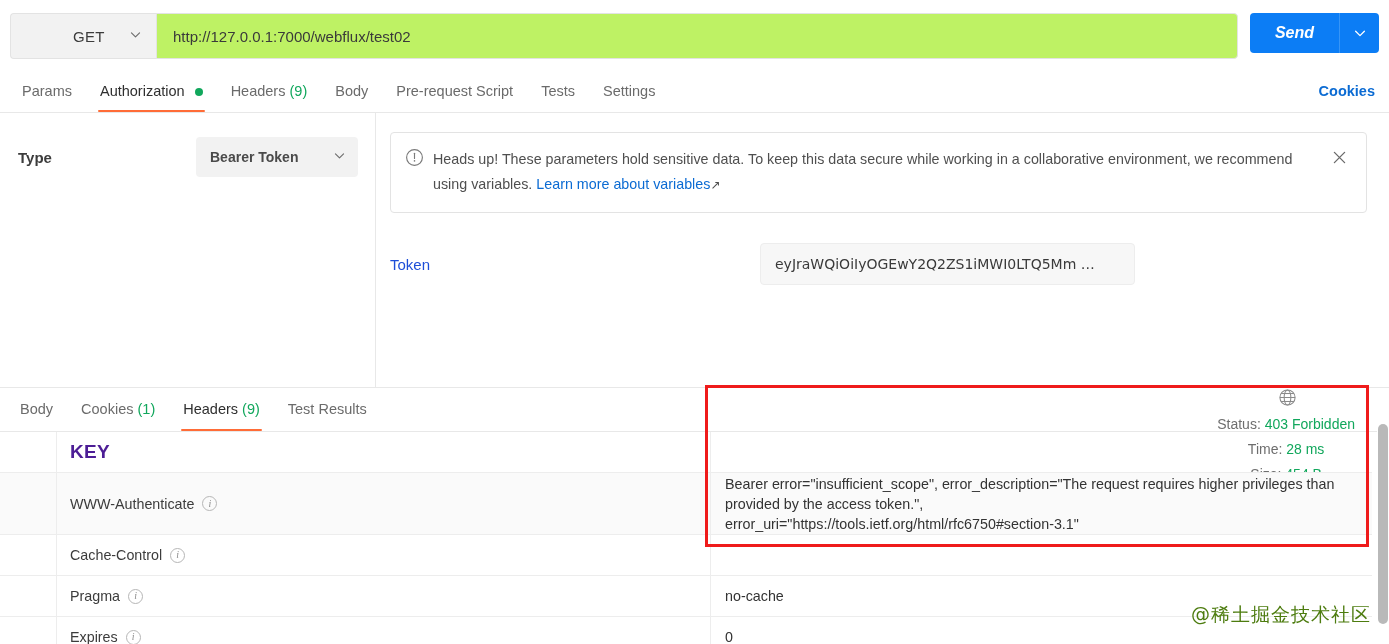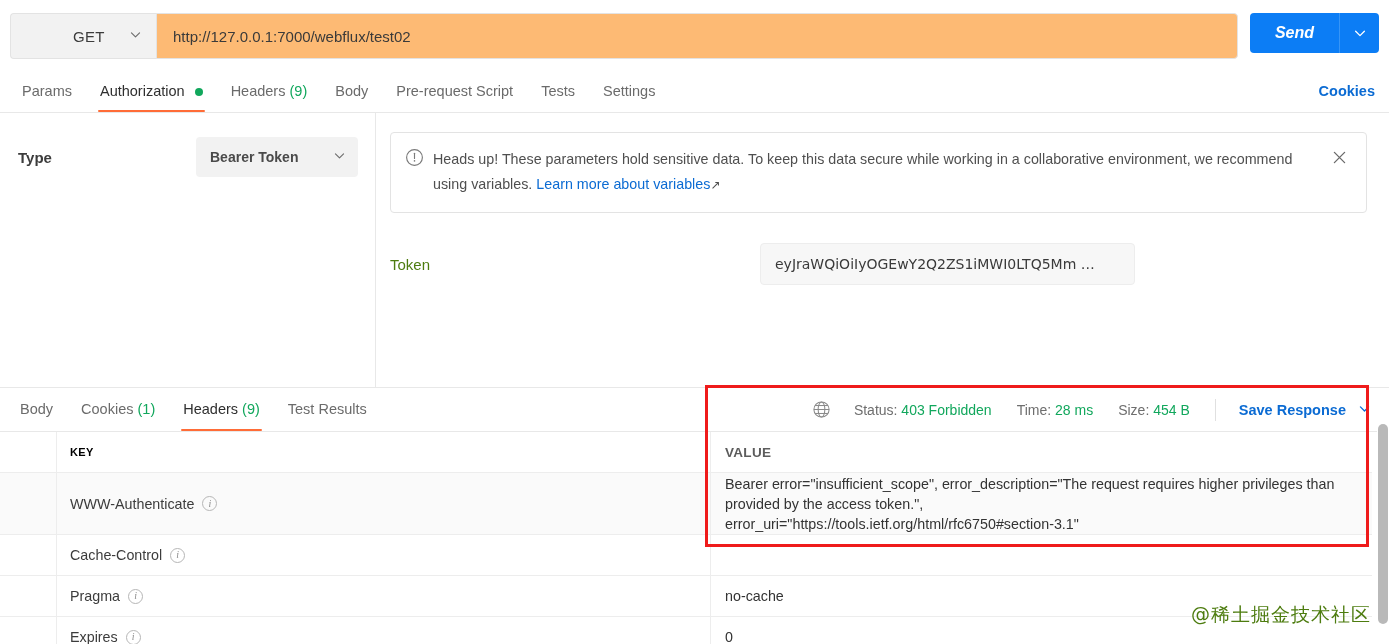--- a/index.html
+++ b/index.html
@@ -18,21 +18,21 @@
   .method-select {
     position:absolute; left:10px; top:13px; width:146px; height:46px;
     background:#f2f2f2; border:1px solid #e3e3e3; border-right:none;
     border-radius:4px 0 0 4px;
     display:flex; align-items:center; justify-content:space-between;
     padding:0 14px 0 18px; cursor:pointer;
   }
   .method-select .m-label { font-size:15px; color:#3c3c3c; font-weight:400; letter-spacing:.3px;margin-left:44px;}
   .url-input {
     position:absolute; left:156px; top:13px; width:1082px; height:46px;
-    background:#fdba74; border:1px solid #e3e3e3; border-radius:0 4px 4px 0;
+    background:#bef264; border:1px solid #e3e3e3; border-radius:0 4px 4px 0;
     display:flex; align-items:center; padding:0 16px;
     font-size:15px; color:#3a3a3a;
   }
   .send-wrap {
     position:absolute; left:1250px; top:13px; height:40px; width:129px;
     display:flex; border-radius:4px; overflow:hidden;font-style:italic;
   }
   .send-btn {
     flex:1; background:#0c7df5; color:#fff; font-size:16px; font-weight:bold;
     display:flex; align-items:center; justify-content:center; cursor:pointer;
@@ -91,21 +91,21 @@
     position:absolute; left:14px; top:19px; width:977px; min-height:72px;
     border:1px solid #e3e3e3; border-radius:4px; background:#fff;
     display:flex; padding:14px 14px 14px 14px;
   }
   .banner-ico { width:28px; flex:none; padding-top:1px; }
   .banner-txt { flex:1; font-size:14.3px; color:#4f4f4f; line-height:25px; padding-right:10px;}
   .banner-txt a { color:#0b6bd3; text-decoration:none; cursor:pointer; }
   .banner-close { width:26px; flex:none; display:flex; align-items:flex-start; justify-content:center; cursor:pointer; padding-top:2px;}
 
   .token-row { position:absolute; left:14px; top:130px; width:1000px; display:flex; align-items:center;}
-  .token-label { width:370px; font-size:15px; color:#4d7c0f; }
+  .token-label { width:370px; font-size:15px; color:#1d4ed8; }
   .token-field {
     width:375px; height:42px; background:#f7f7f7; border:1px solid #ededed;
     border-radius:4px; display:flex; align-items:center; padding:0 14px;
     font-size:14px; color:#3a3a3a; overflow:hidden; white-space:nowrap;
     font-family:"DejaVu Sans", sans-serif; cursor:text;
   }
 
   
   .resp { position:absolute; left:0; top:387px; width:1389px; height:257px; border-top:1px solid #e8e8e8; }
   .resp-tabs {
@@ -118,41 +118,41 @@
   }
   .rsp-tab.active { color:#2f2f2f; }
   .rsp-tab.active::after {
     content:""; position:absolute; left:12px; right:12px; bottom:0;
     height:2.5px; background:#ff6c37; border-radius:2px;
   }
   .rsp-tab .count { color:#11a75c; }
 
   .resp-meta {
     position:absolute; right:18px; top:0; height:43px;
-    display:flex; align-items:center; gap:9px; font-size:14px;
+    display:flex; align-items:center; gap:9px; font-size:14px;flex-direction:column;
   }
   .globe { margin-right:14px; display:flex; align-items:center; }
   .meta-item { color:#6e6e6e; margin-right:16px; white-space:nowrap; }
   .meta-item b { color:#11a75c; font-weight:normal; }
   .meta-sep { width:1px; height:22px; background:#e0e0e0; margin:0 14px 0 0; }
   .save-resp { color:#0b6bd3; font-weight:bold; font-size:14.5px; cursor:pointer; white-space:nowrap;}
   .save-caret { margin-left:8px; color:#0b6bd3; display:inline-flex; align-items:center;}
 
   
   .tbl { position:absolute; left:0; top:44px; width:1372px; }
   .trow { display:flex; height:41px; border-bottom:1px solid #ededed; }
   .trow.alt { background:#fafafa; }
   .trow.head { height:41px; }
   .cell-chk { width:57px; flex:none; border-right:1px solid #ededed; }
   .cell-key {
     width:654px; flex:none; border-right:1px solid #ededed;
     display:flex; align-items:center; padding-left:13px; gap:8px;
     font-size:14.3px; color:#3c3c3c;
   }
-  .cell-key.hdr { font-size:11px; font-weight:bold; color:#000000; letter-spacing:.3px;}
+  .cell-key.hdr { font-size:19px; font-weight:bold; color:#4c1d95; letter-spacing:.3px;}
   .cell-val {
     flex:1; display:flex; align-items:center; padding-left:14px;
     font-size:14.3px; color:#3c3c3c;
   }
   .cell-val.hdr { font-size:13.5px; font-weight:bold; color:#5c5c5c; letter-spacing:.3px;}
   .trow.tall { height:62px; }
   .val-box {
     margin:0; padding:0; font-size:14.3px; color:#333; line-height:20px;
     white-space:pre-line; font-family:"Liberation Sans", sans-serif;
   }
@@ -326,21 +326,20 @@
           </span>
         </span>
       </div>
     </div>
 
     <div class="tbl">
 
       <div class="trow head">
         <div class="cell-chk"></div>
         <div class="cell-key hdr">KEY</div>
-        <div class="cell-val hdr">VALUE</div>
       </div>
 
       <div class="trow alt tall">
         <div class="cell-chk"></div>
         <div class="cell-key">
           <span>WWW-Authenticate</span>
           <span class="info-i">i</span>
         </div>
         <div class="cell-val">
           <div class="val-box">Bearer error="insufficient_scope", error_description="The request requires higher privileges than provided by the access token.",

